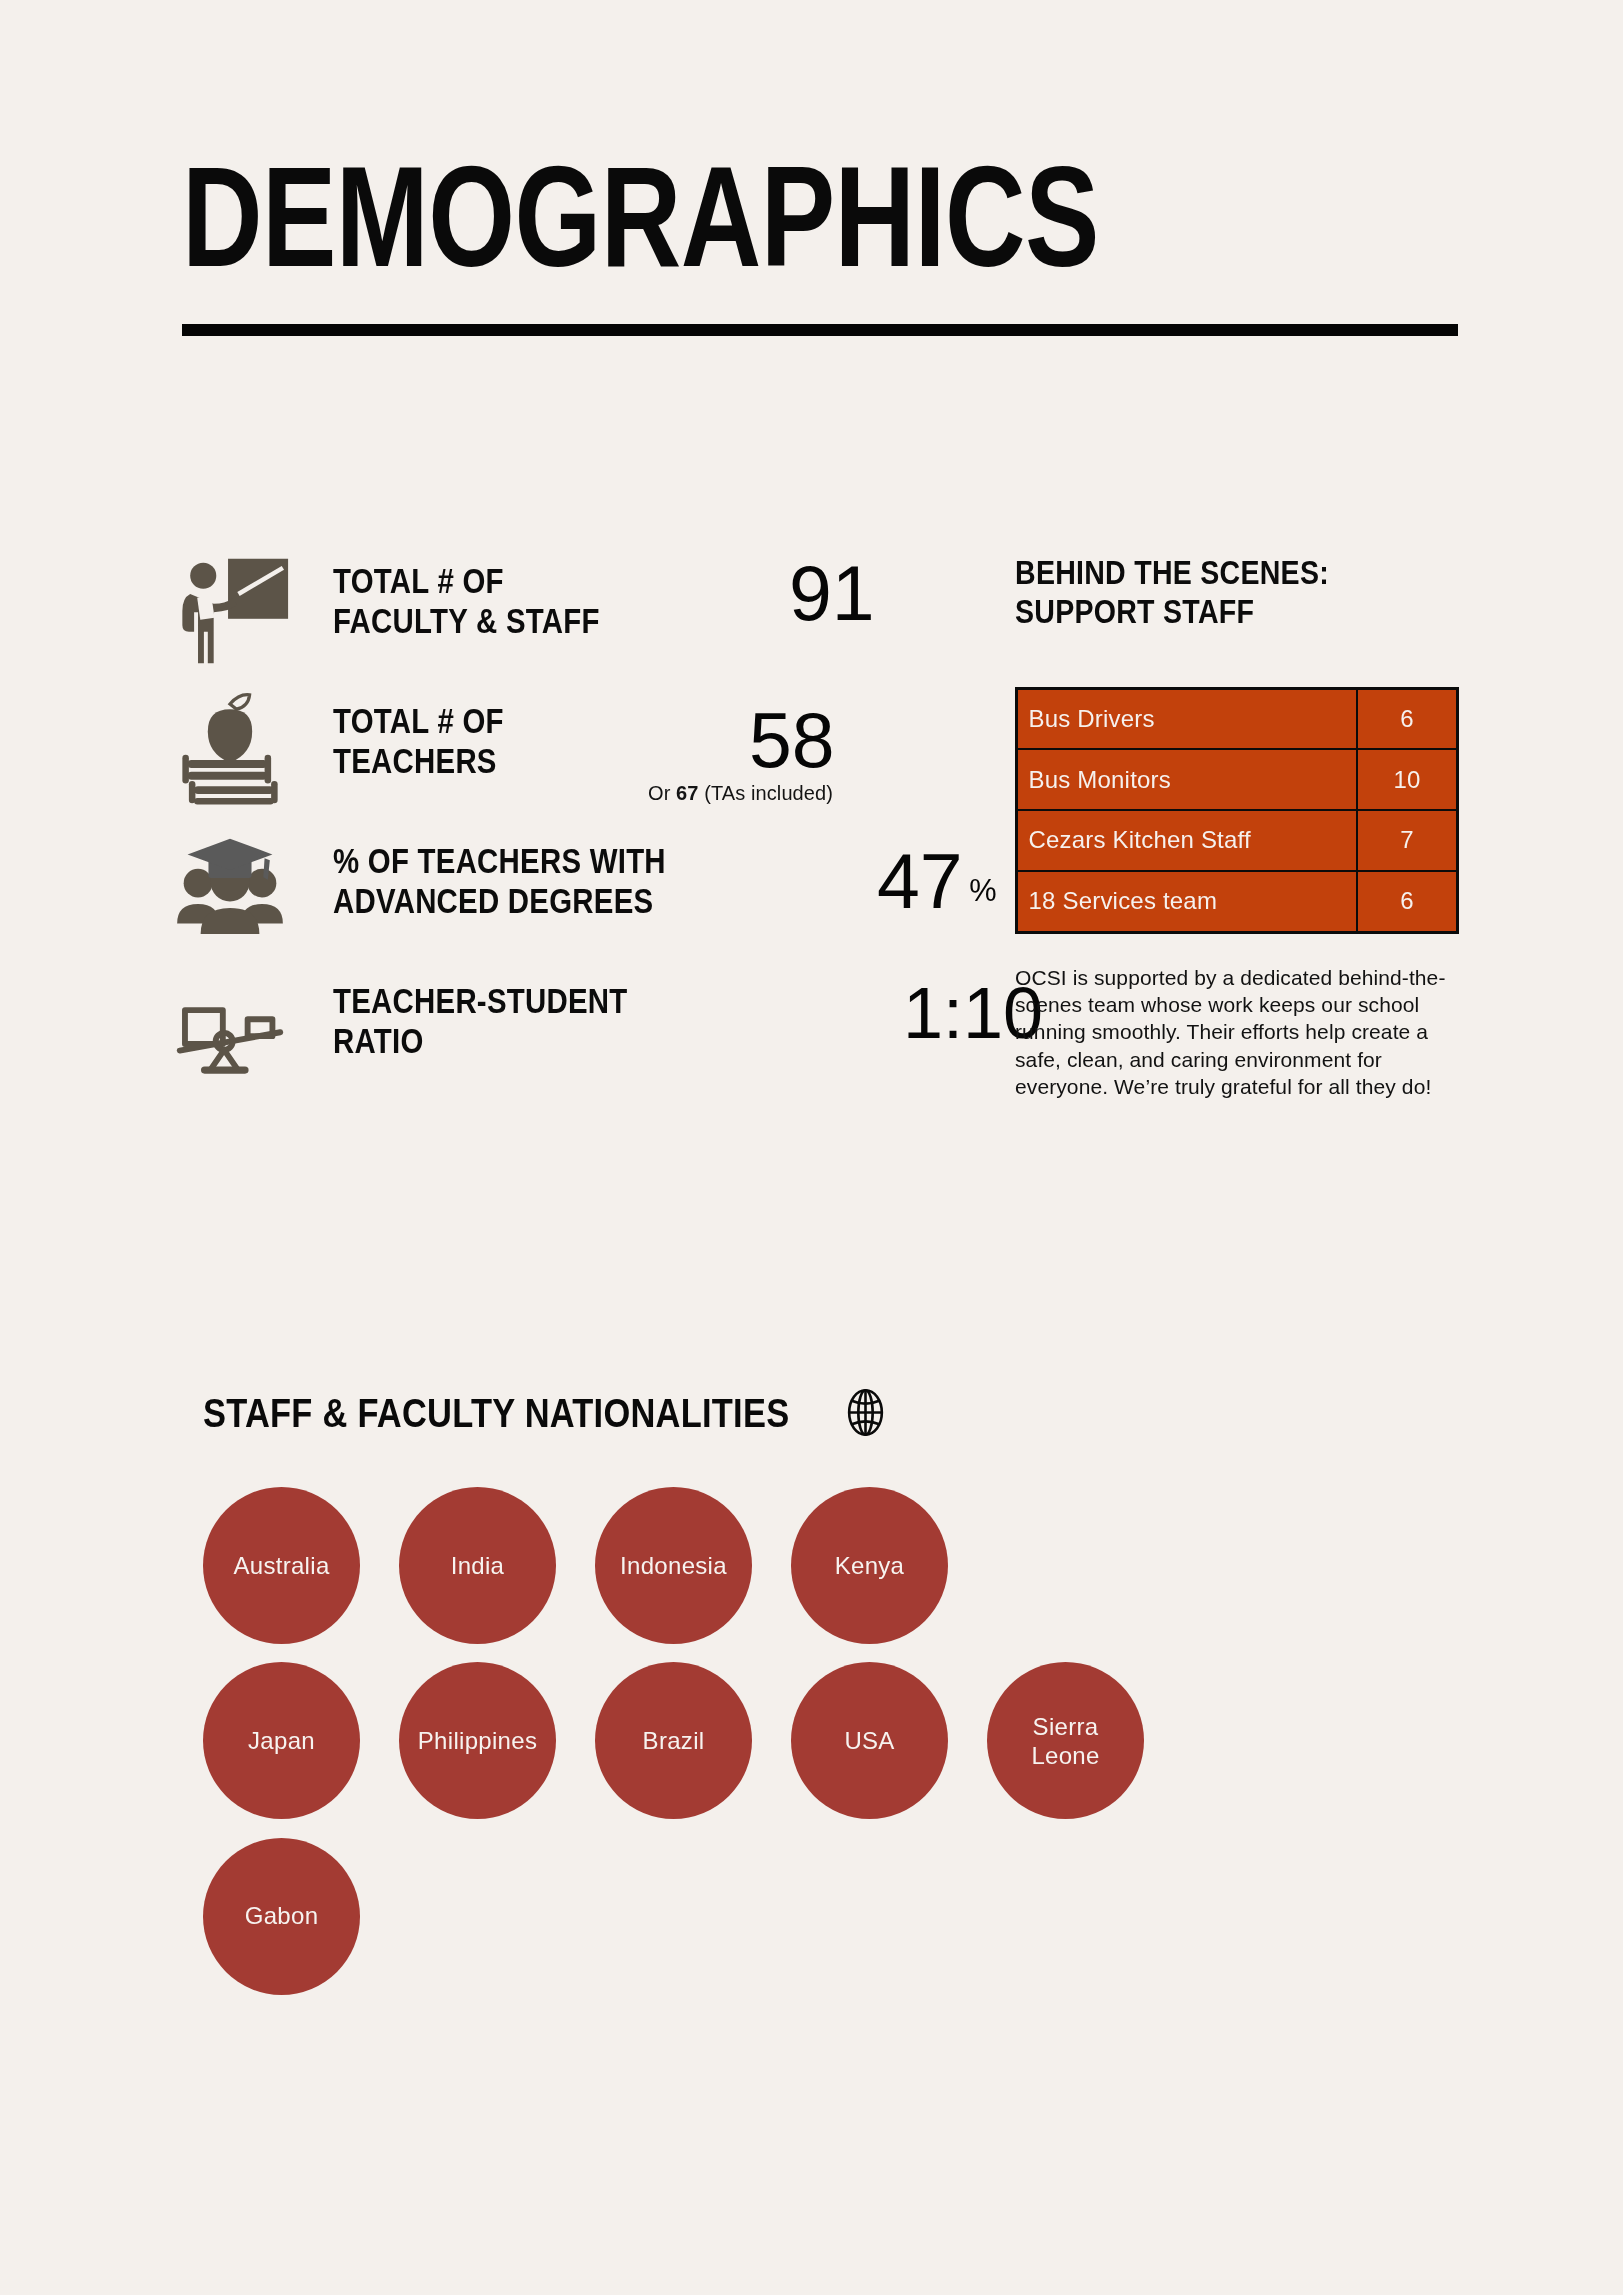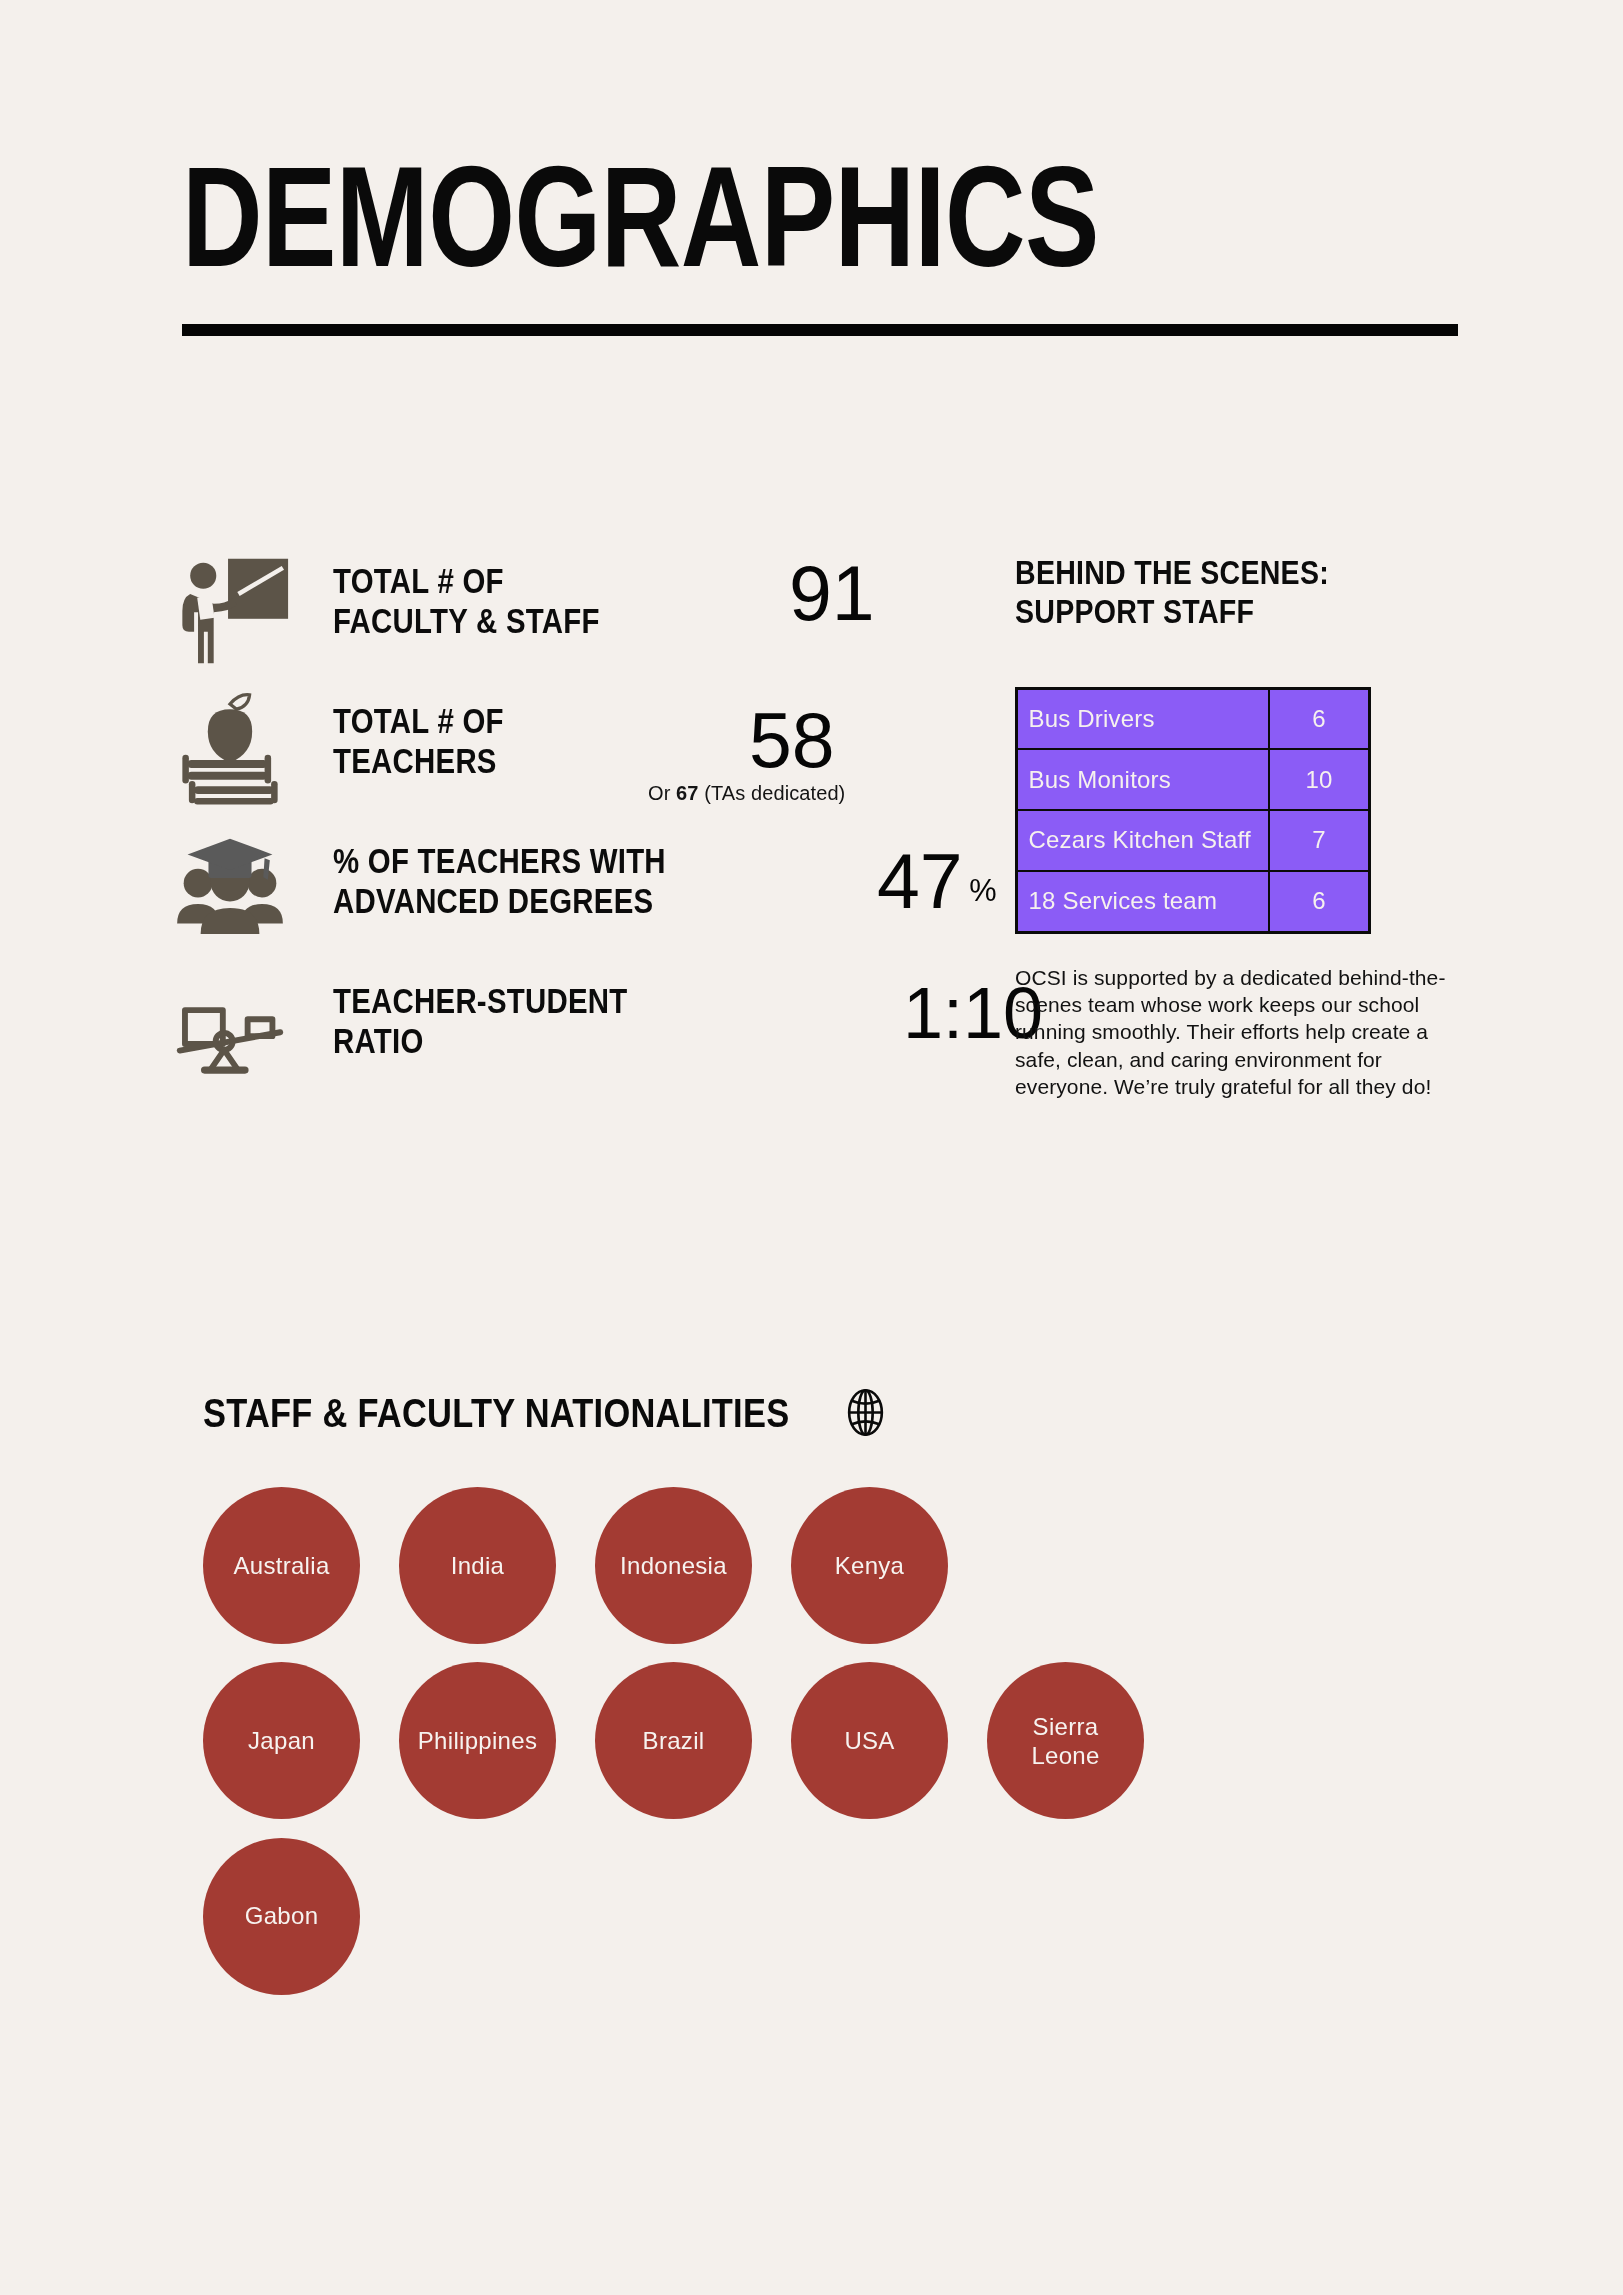--- a/index.html
+++ b/index.html
@@ -120,24 +120,24 @@
     font-size: 34px;
     line-height: 1.14;
     color: #0C0C0C;
     transform: scaleX(0.84);
     transform-origin: left top;
     white-space: pre-line;
     letter-spacing: 0.3px;
   }
   #support-table {
     margin-top: 56px;
-    width: 356px;
+    width: 444px;
     border-collapse: collapse;
     border: 3.3px solid #0B0B0B;
-    background: #8b5cf6;
+    background: #c2410c;
     table-layout: fixed;
   }
   #support-table td {
     border: 2.6px solid #0B0B0B;
     color: #F6F1EE;
     font-family: "Liberation Sans", sans-serif;
     font-size: 24px;
     font-weight: 400;
     padding: 7.9px 10.5px;
     height: 43px;
@@ -248,21 +248,21 @@
         <rect x="148" y="104" width="10" height="44" rx="5" fill="#5C5448"></rect>
         <rect x="40" y="152" width="122" height="12" rx="6" fill="#5C5448"></rect>
         <rect x="32" y="144" width="10" height="34" rx="5" fill="#5C5448"></rect>
         <rect x="158" y="144" width="10" height="34" rx="5" fill="#5C5448"></rect>
         <rect x="40" y="170" width="122" height="10" rx="5" fill="#5C5448"></rect>
       </svg>
     </div>
     <div class="stat-label">TOTAL # OF
 TEACHERS</div>
     <div class="stat-value" id="value-teachers">58</div>
-    <div class="stat-sub" id="sub-teachers"><span>Or </span><b>67</b><span> (TAs dedicated)</span></div>
+    <div class="stat-sub" id="sub-teachers"><span>Or </span><b>67</b><span> (TAs included)</span></div>
   </div>
 
   <div class="stat-row">
     <div class="stat-icon">
       <svg width="124" height="124" viewBox="0 0 190 190">
         <circle cx="46" cy="86" r="22" fill="#5C5448"></circle>
         <path d="M14 148 q0 -30 32 -30 q32 0 32 30 z" fill="#5C5448"></path>
         <circle cx="144" cy="86" r="22" fill="#5C5448"></circle>
         <path d="M112 148 q0 -30 32 -30 q32 0 32 30 z" fill="#5C5448"></path>
         <circle cx="95" cy="84" r="30" fill="#5C5448"></circle>

